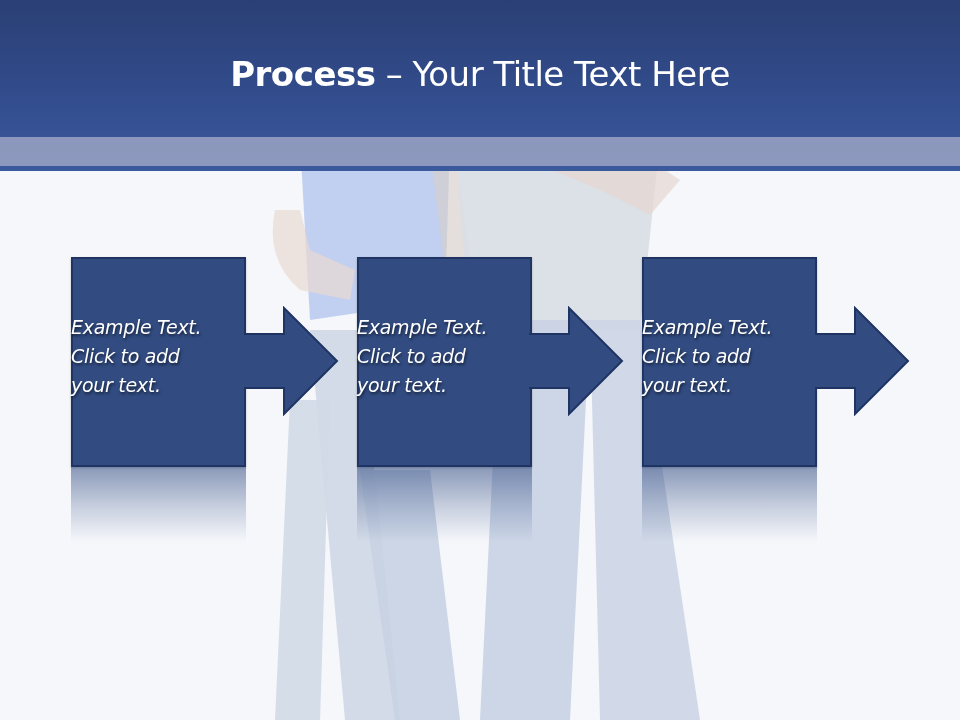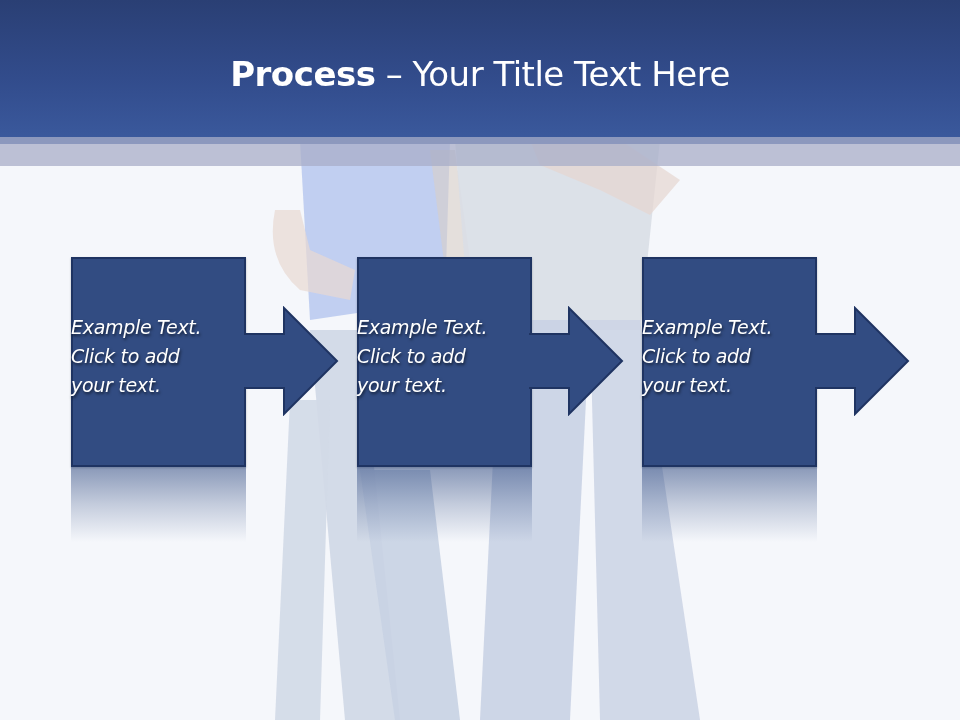--- a/index.html
+++ b/index.html
@@ -3,21 +3,21 @@
   <meta charset="utf-8">
   <style>
     html, body { margin: 0; padding: 0; }
     body {
       width: 960px; height: 720px; position: relative; overflow: hidden;
       background: #f5f7fb;
       font-family: "Liberation Sans", sans-serif;
     }
     .bg-photo { position: absolute; left: 0; top: 0; width: 960px; height: 720px; }
     .header {
-      position: absolute; left: 0; top: 0; width: 960px; height: 144px;
+      position: absolute; left: 0; top: 0; width: 960px; height: 171px;
       background: linear-gradient(180deg, #2a3f74 0%, #324c8c 55%, #3b5a9e 100%);
     }
     .header-title {
       position: absolute; left: 0; top: 52px; width: 960px; text-align: center;
       color: #ffffff; font-size: 34px; line-height: 44px;
       font-family: "DejaVu Sans", sans-serif; letter-spacing: -0.5px;
     }
     .header-title .bold { font-weight: bold; }
     .band {
       position: absolute; left: 0; top: 137px; width: 960px; height: 29px;

